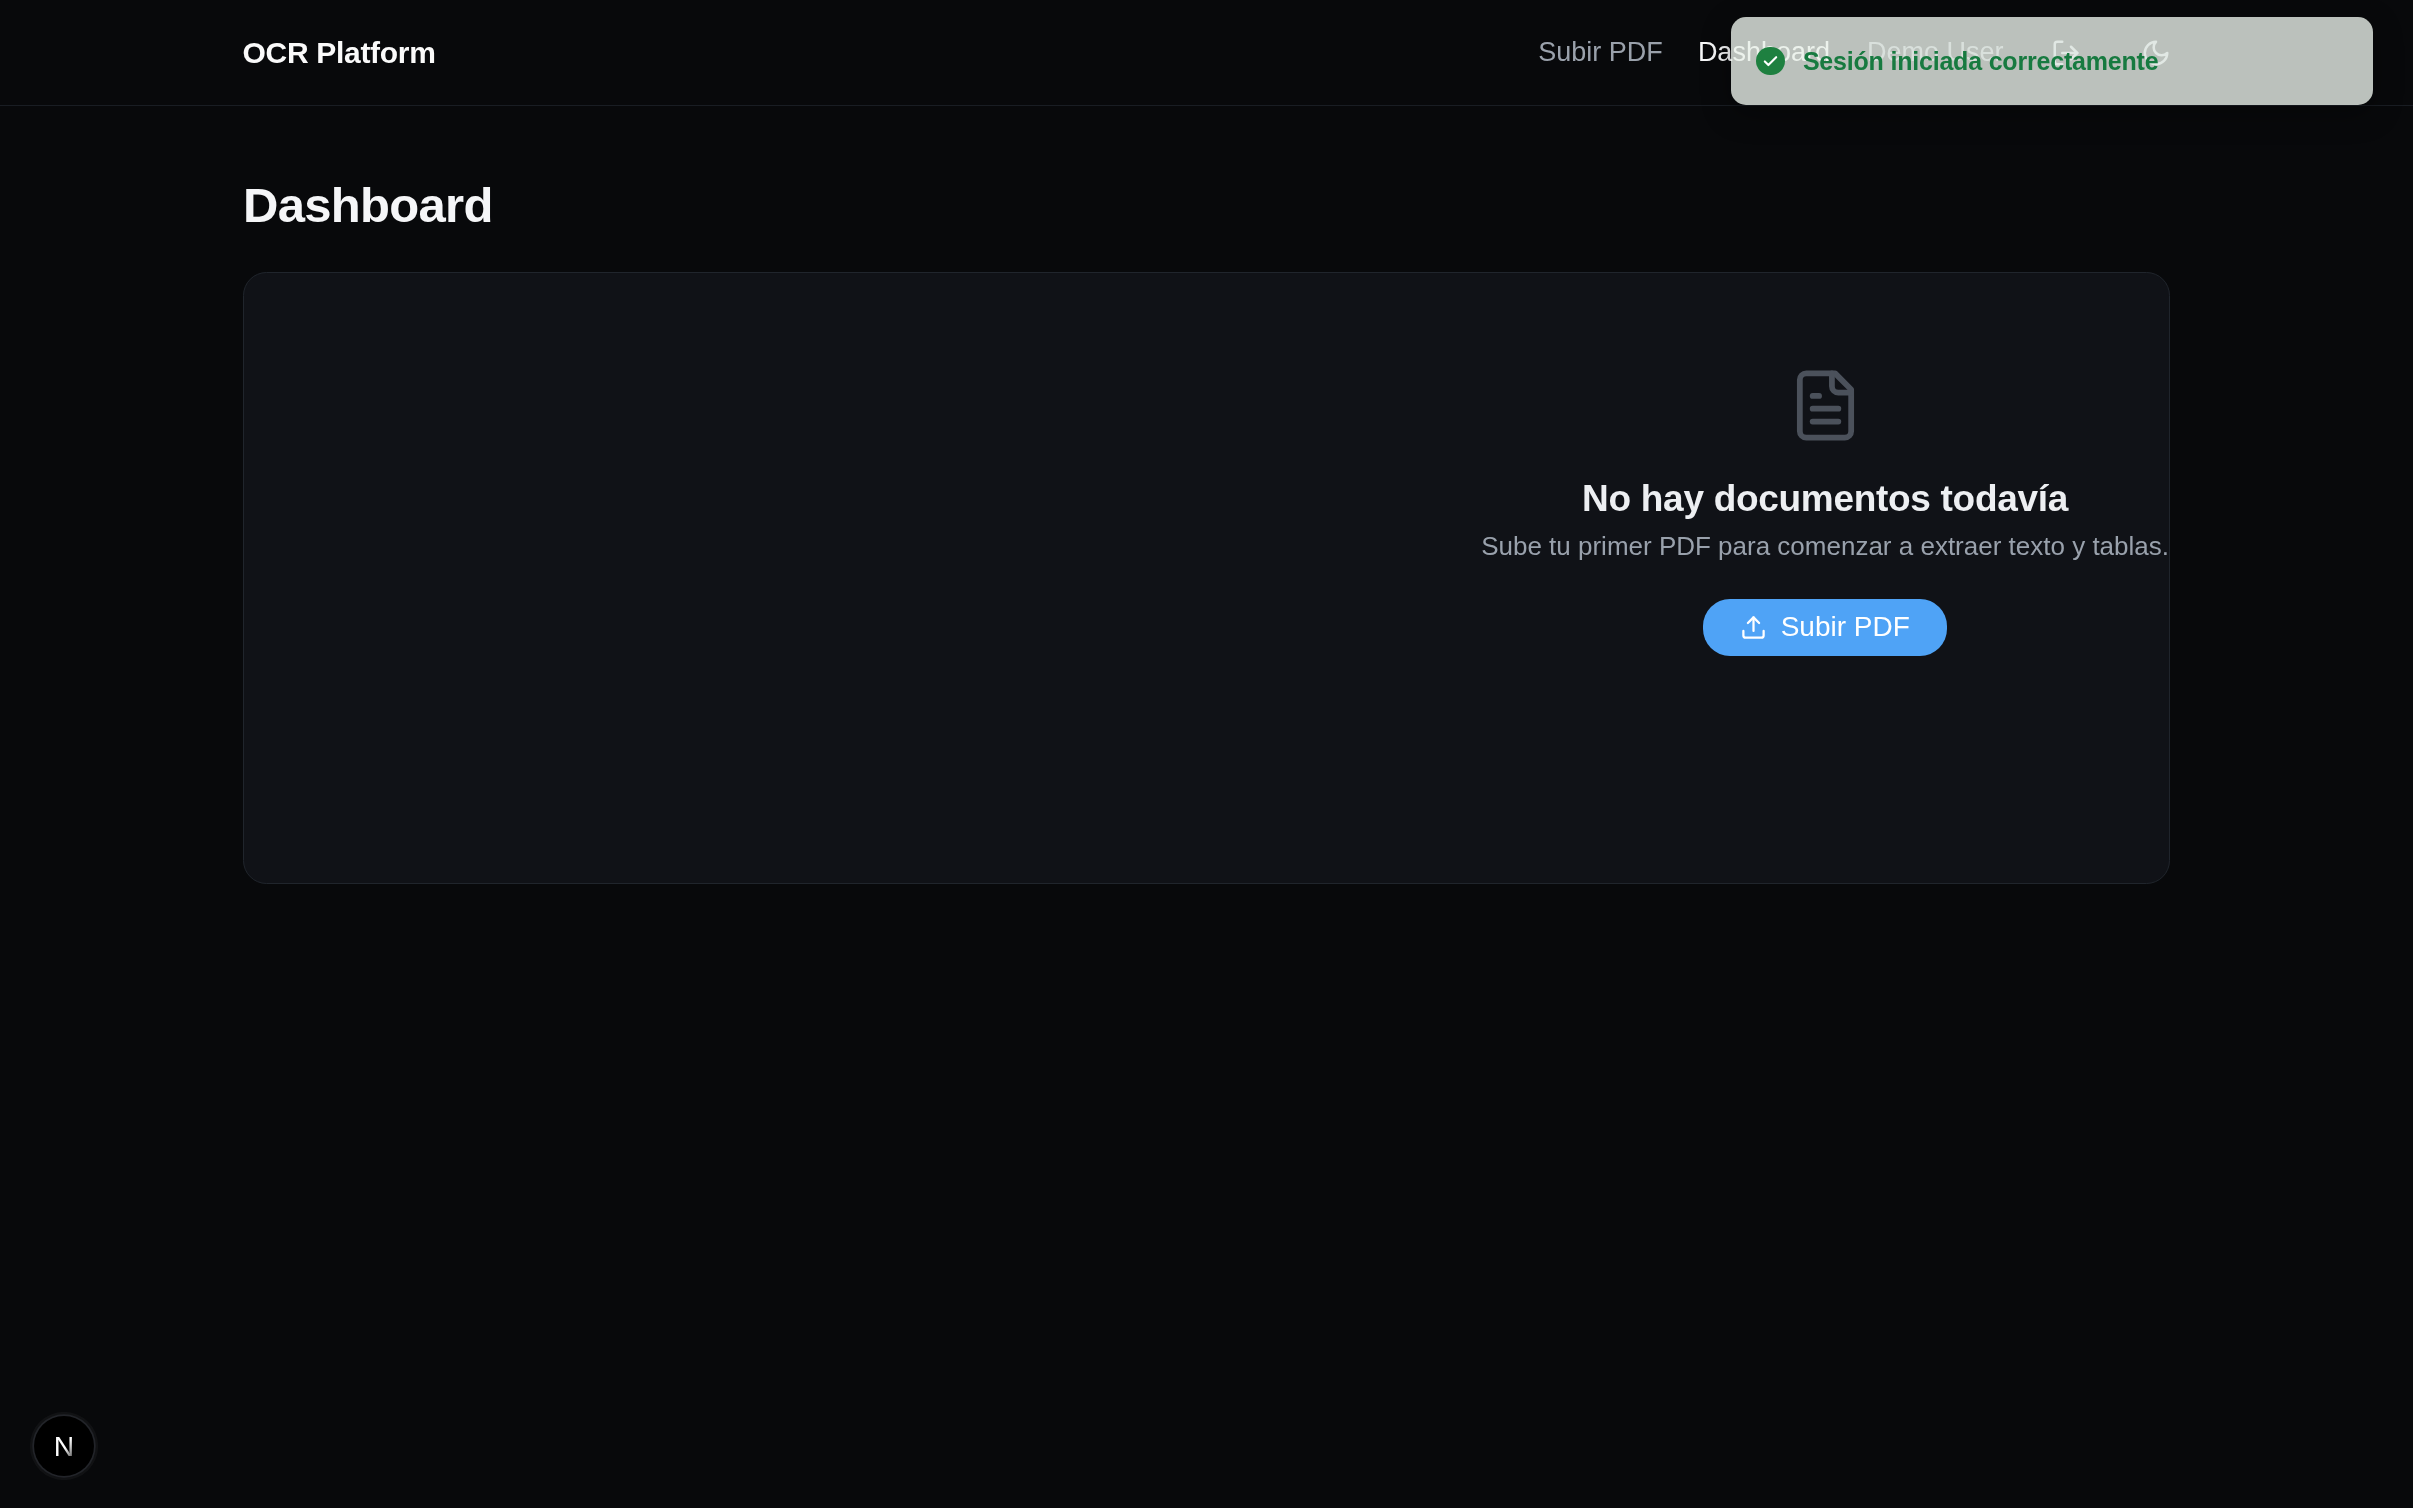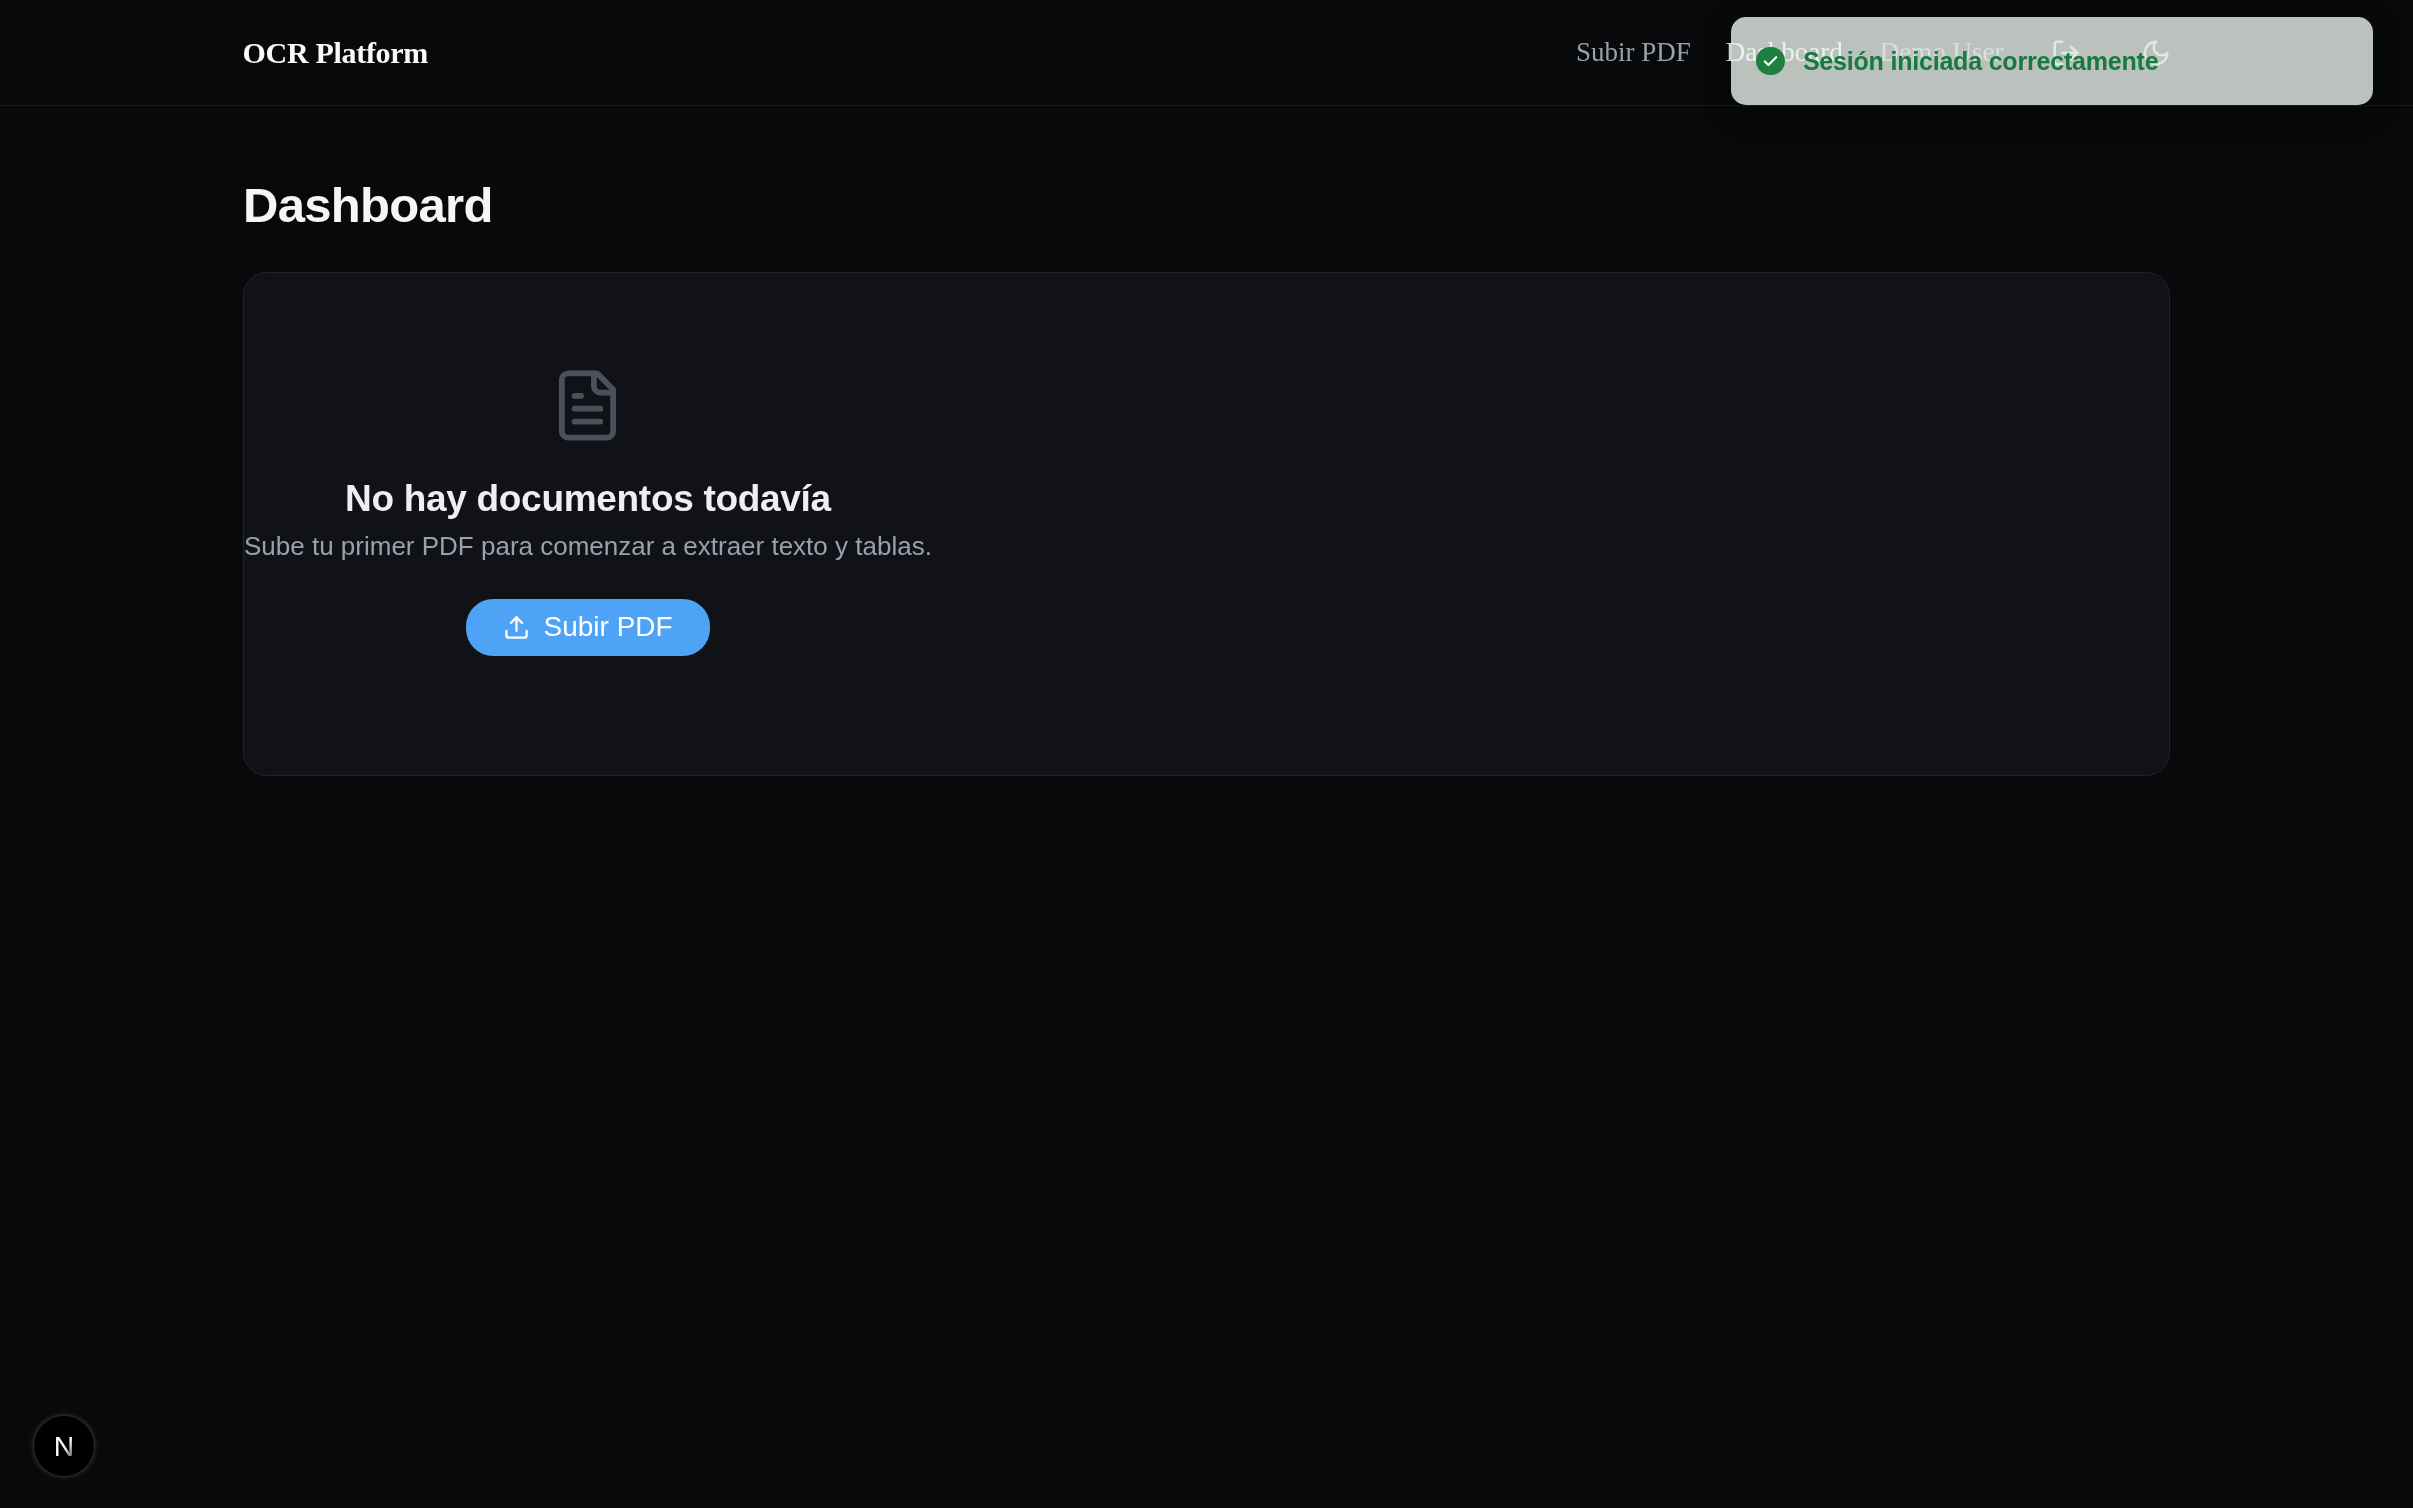--- a/index.html
+++ b/index.html
@@ -24,21 +24,20 @@
     z-index: 10;
   }
   .nav-inner {
     width: 2008px;
     height: 100%;
     margin: 0 auto;
     padding: 11px 40px;
     display: flex;
     align-items: center;
     justify-content: space-between;
-    font-family: Liberation Serif, serif;
   }
   .logo {
     font-size: 30px;
     font-weight: 700;
     color: #fafafa;
     letter-spacing: -0.3px;
     cursor: pointer;
   }
   .nav-right {
     display: flex;
@@ -114,27 +113,27 @@
   .page-title {
     font-size: 49px;
     font-weight: 700;
     color: #f5f6f8;
     letter-spacing: -0.7px;
     line-height: 1.2;
   }
   .card {
     margin-top: 37px;
     width: 100%;
-    height: 504px;
+    height: 612px;
     background: #101217;
     border: 1.7px solid #20252c;
     border-radius: 23.5px;
     display: flex;
     flex-direction: column;
-    align-items: flex-start;
+    align-items: flex-end;
   }
   .empty-state {
     display: flex;
     flex-direction: column;
     align-items: center;
     padding-top: 94px;
   }
   .empty-icon { color: #4b515b; }
   .empty-icon svg { width: 77px; height: 77px; }
   .empty-title {

